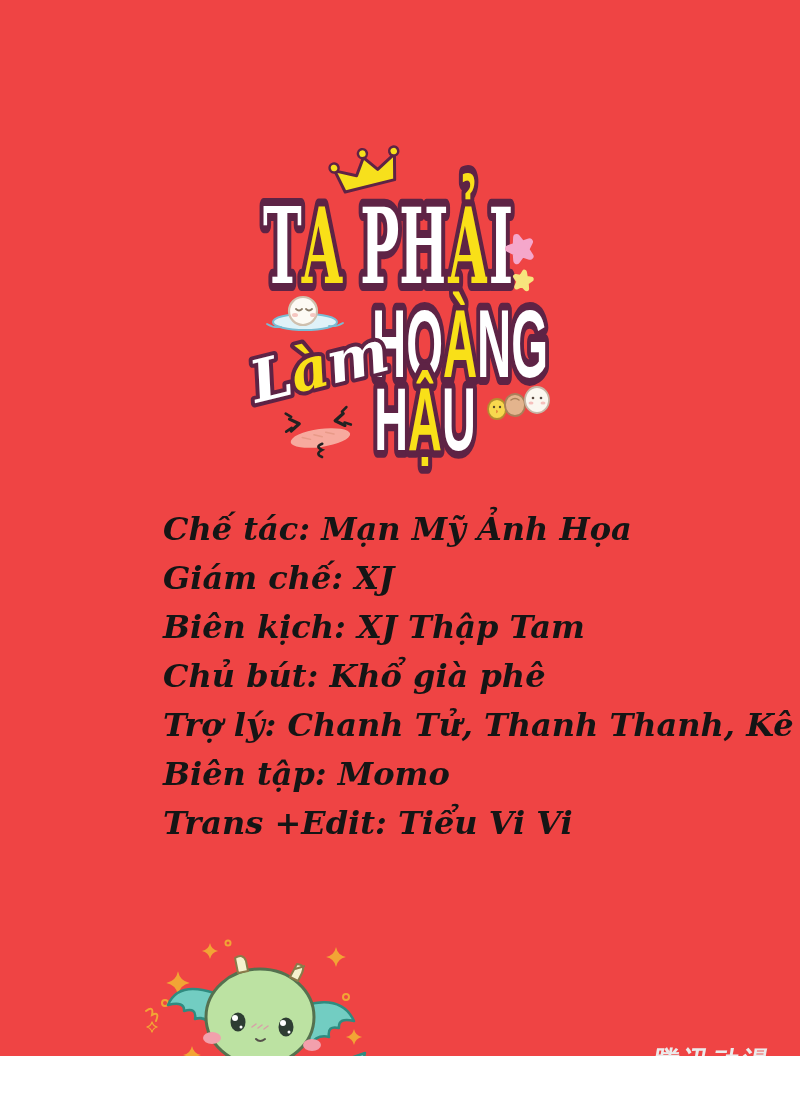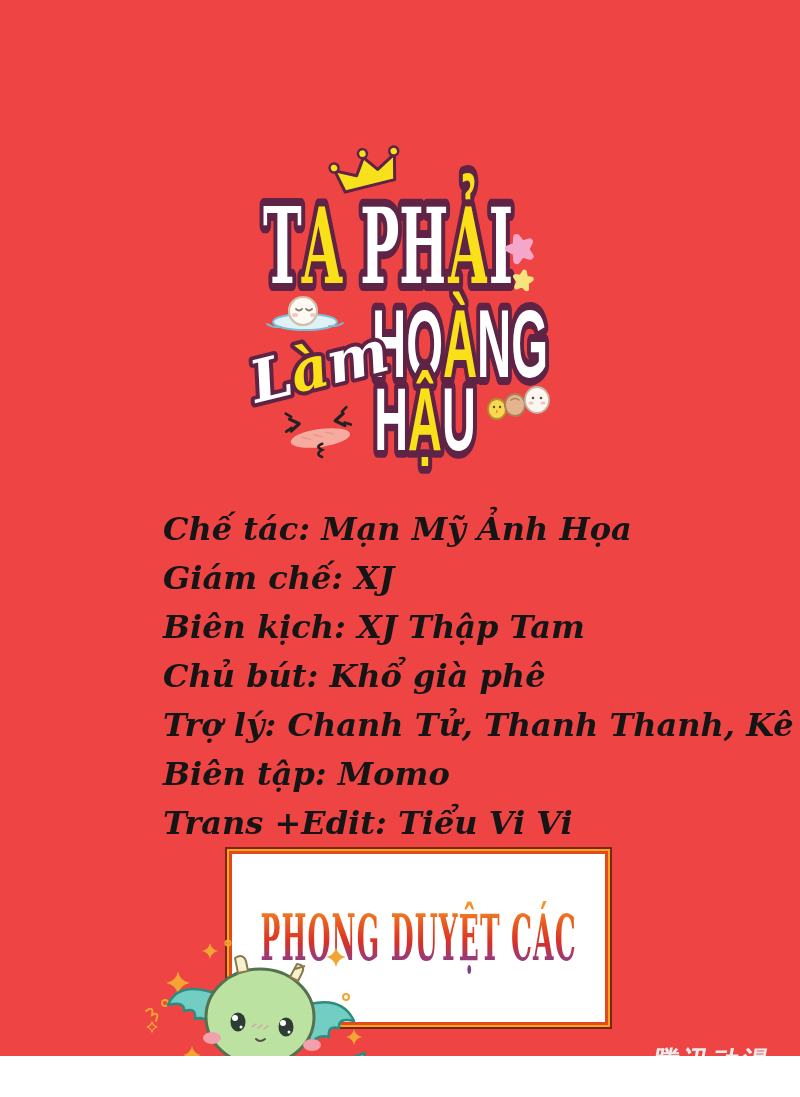--- a/index.html
+++ b/index.html
@@ -112,23 +112,20 @@
   <div class="credits">
     <div class="credit-line">Chế tác: Mạn Mỹ Ảnh Họa</div>
     <div class="credit-line">Giám chế: XJ</div>
     <div class="credit-line">Biên kịch: XJ Thập Tam</div>
     <div class="credit-line">Chủ bút: Khổ già phê</div>
     <div class="credit-line">Trợ lý: Chanh Tử, Thanh Thanh, Kê Sĩ</div>
     <div class="credit-line">Biên tập: Momo</div>
     <div class="credit-line">Trans +Edit: Tiểu Vi Vi</div>
   </div>
 
-  <div class="studio-box">
-    <span class="studio-label">PHONG DUYỆT CÁC</span>
-  </div>
 
   <svg class="dragon" viewBox="0 0 230 162">
 
     <g fill="#f2a435">
       <path d="M0,-9 Q1.5,-1.5 9,0 Q1.5,1.5 0,9 Q-1.5,1.5 -9,0 Q-1.5,-1.5 0,-9 Z" transform="translate(38,48) scale(1.3)"></path>
       <path d="M0,-9 Q1.5,-1.5 9,0 Q1.5,1.5 0,9 Q-1.5,1.5 -9,0 Q-1.5,-1.5 0,-9 Z" transform="translate(70,16) scale(0.9)"></path>
       <path d="M0,-9 Q1.5,-1.5 9,0 Q1.5,1.5 0,9 Q-1.5,1.5 -9,0 Q-1.5,-1.5 0,-9 Z" transform="translate(52,120)"></path>
       <path d="M0,-9 Q1.5,-1.5 9,0 Q1.5,1.5 0,9 Q-1.5,1.5 -9,0 Q-1.5,-1.5 0,-9 Z" transform="translate(196,22) scale(1.1)"></path>
       <path d="M0,-9 Q1.5,-1.5 9,0 Q1.5,1.5 0,9 Q-1.5,1.5 -9,0 Q-1.5,-1.5 0,-9 Z" transform="translate(214,102) scale(0.9)"></path>
       <path d="M0,-9 Q1.5,-1.5 9,0 Q1.5,1.5 0,9 Q-1.5,1.5 -9,0 Q-1.5,-1.5 0,-9 Z" transform="translate(12,92) scale(0.6)" fill="none" stroke="#f2a435" stroke-width="2"></path>

